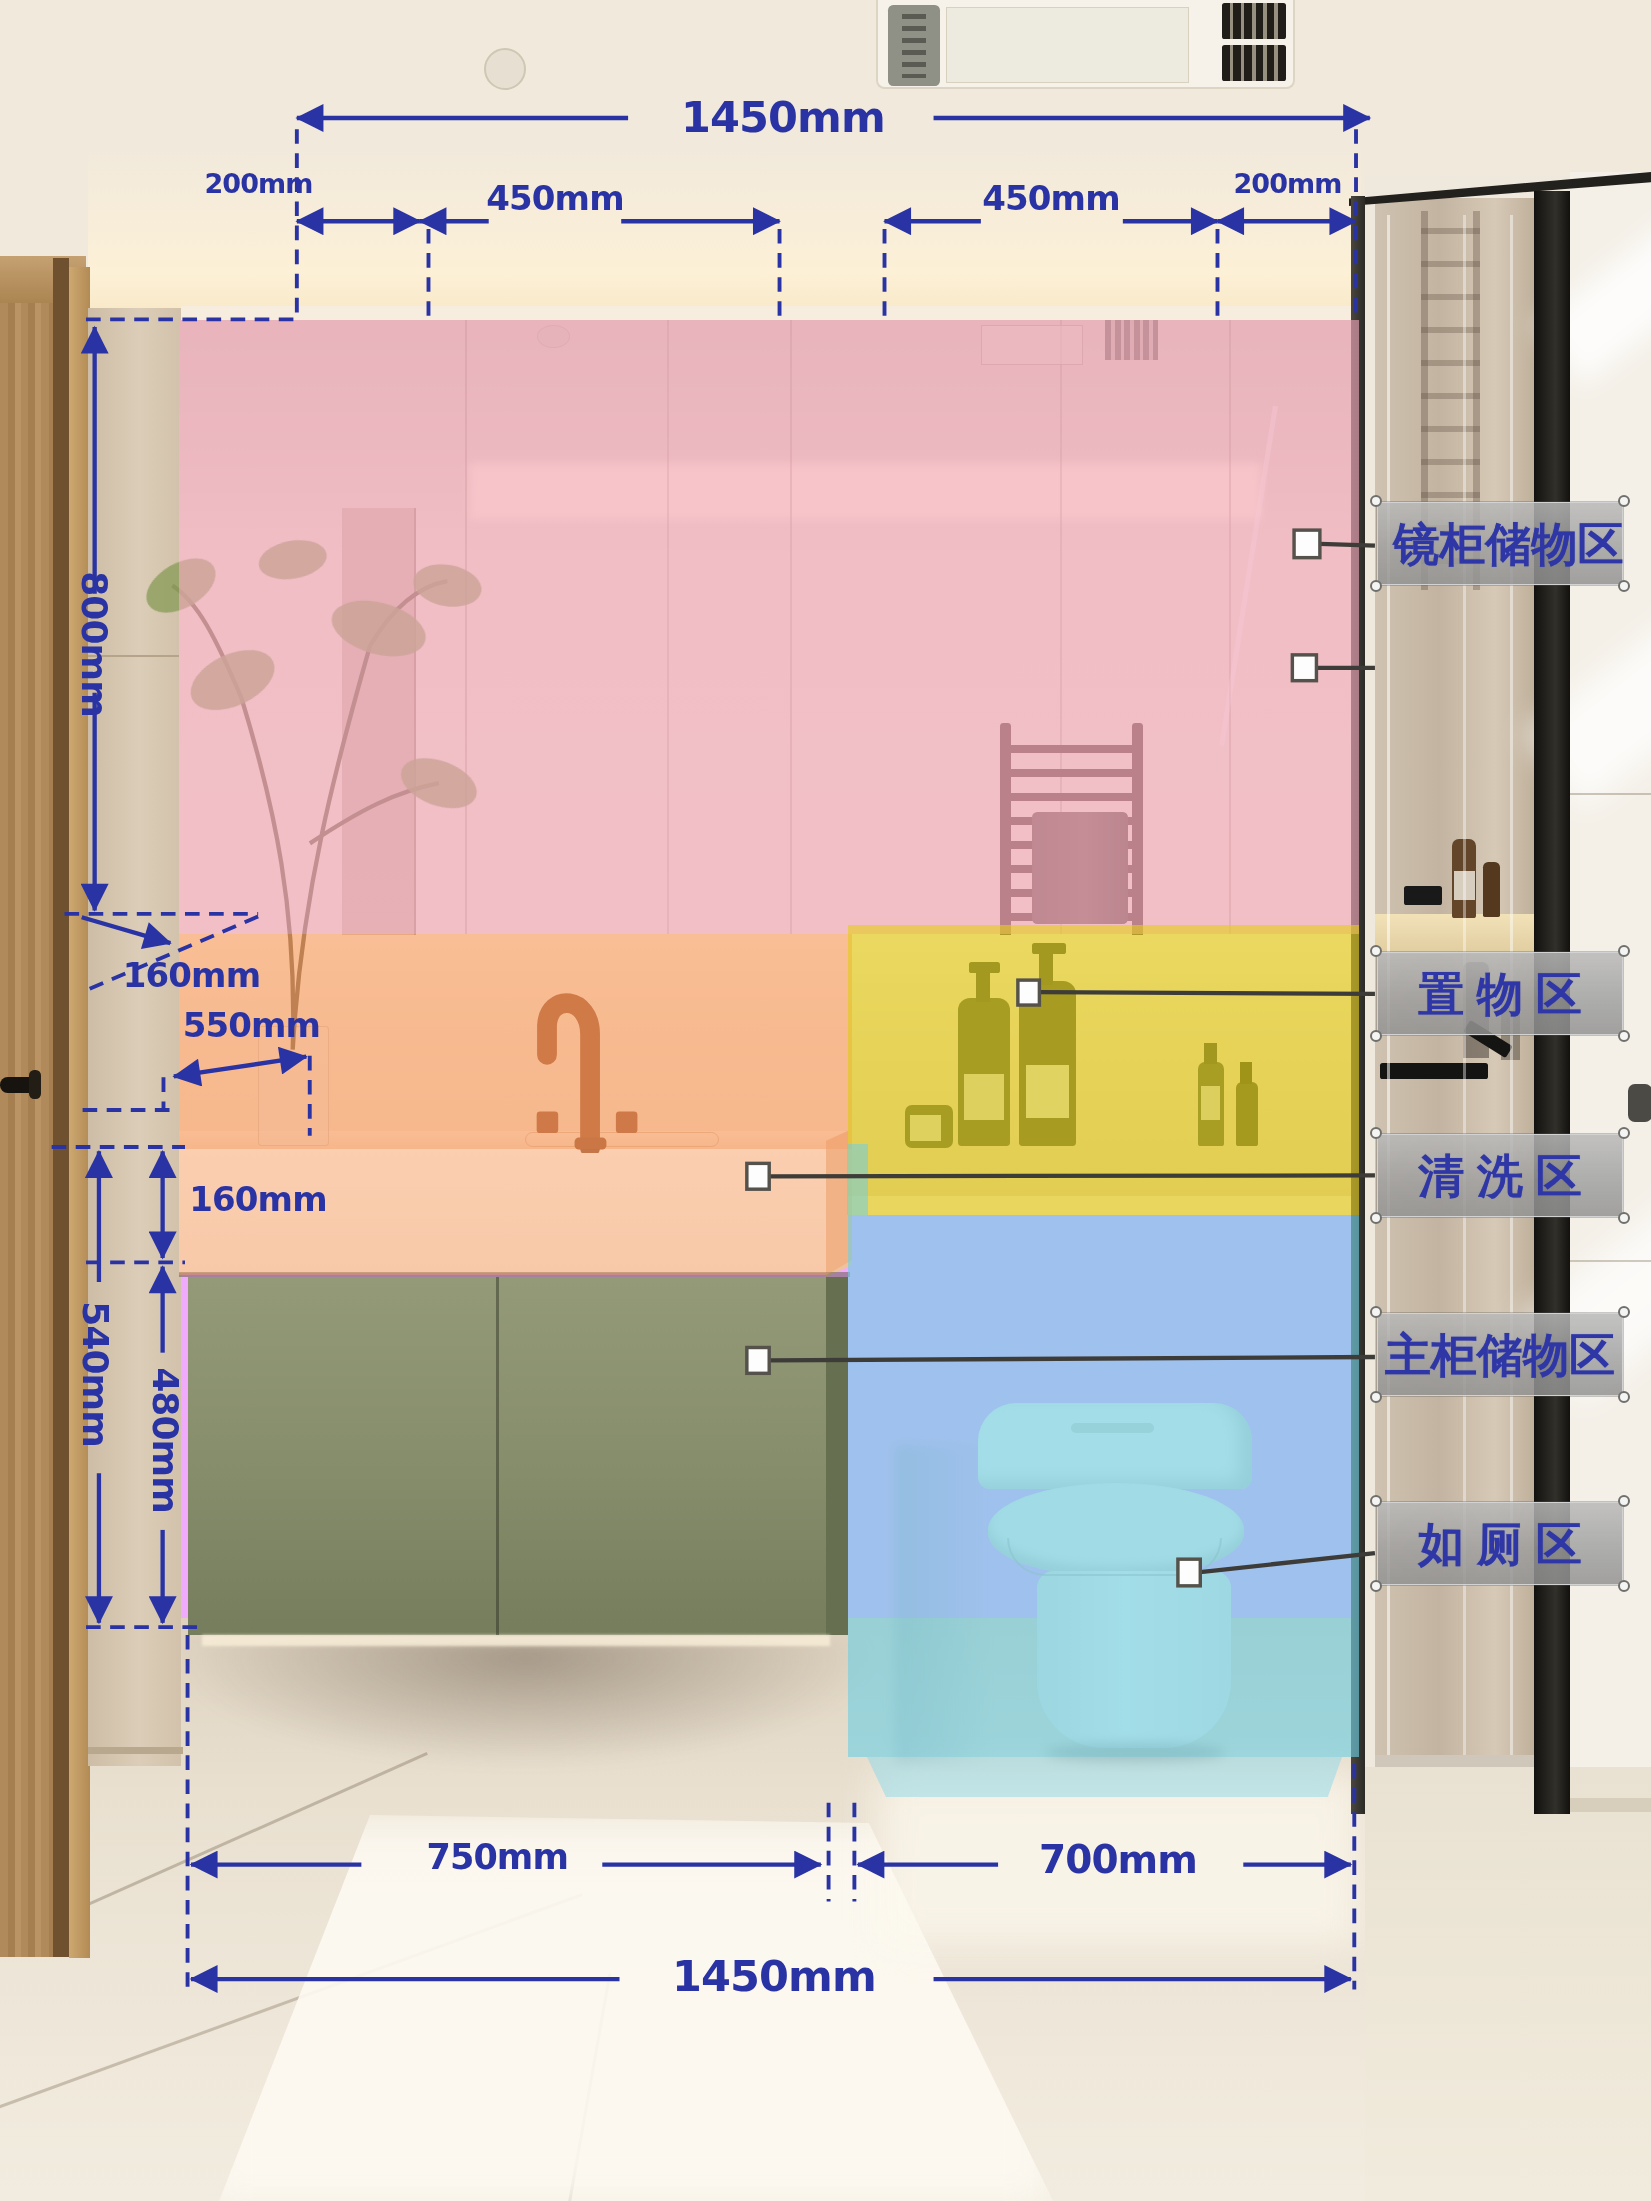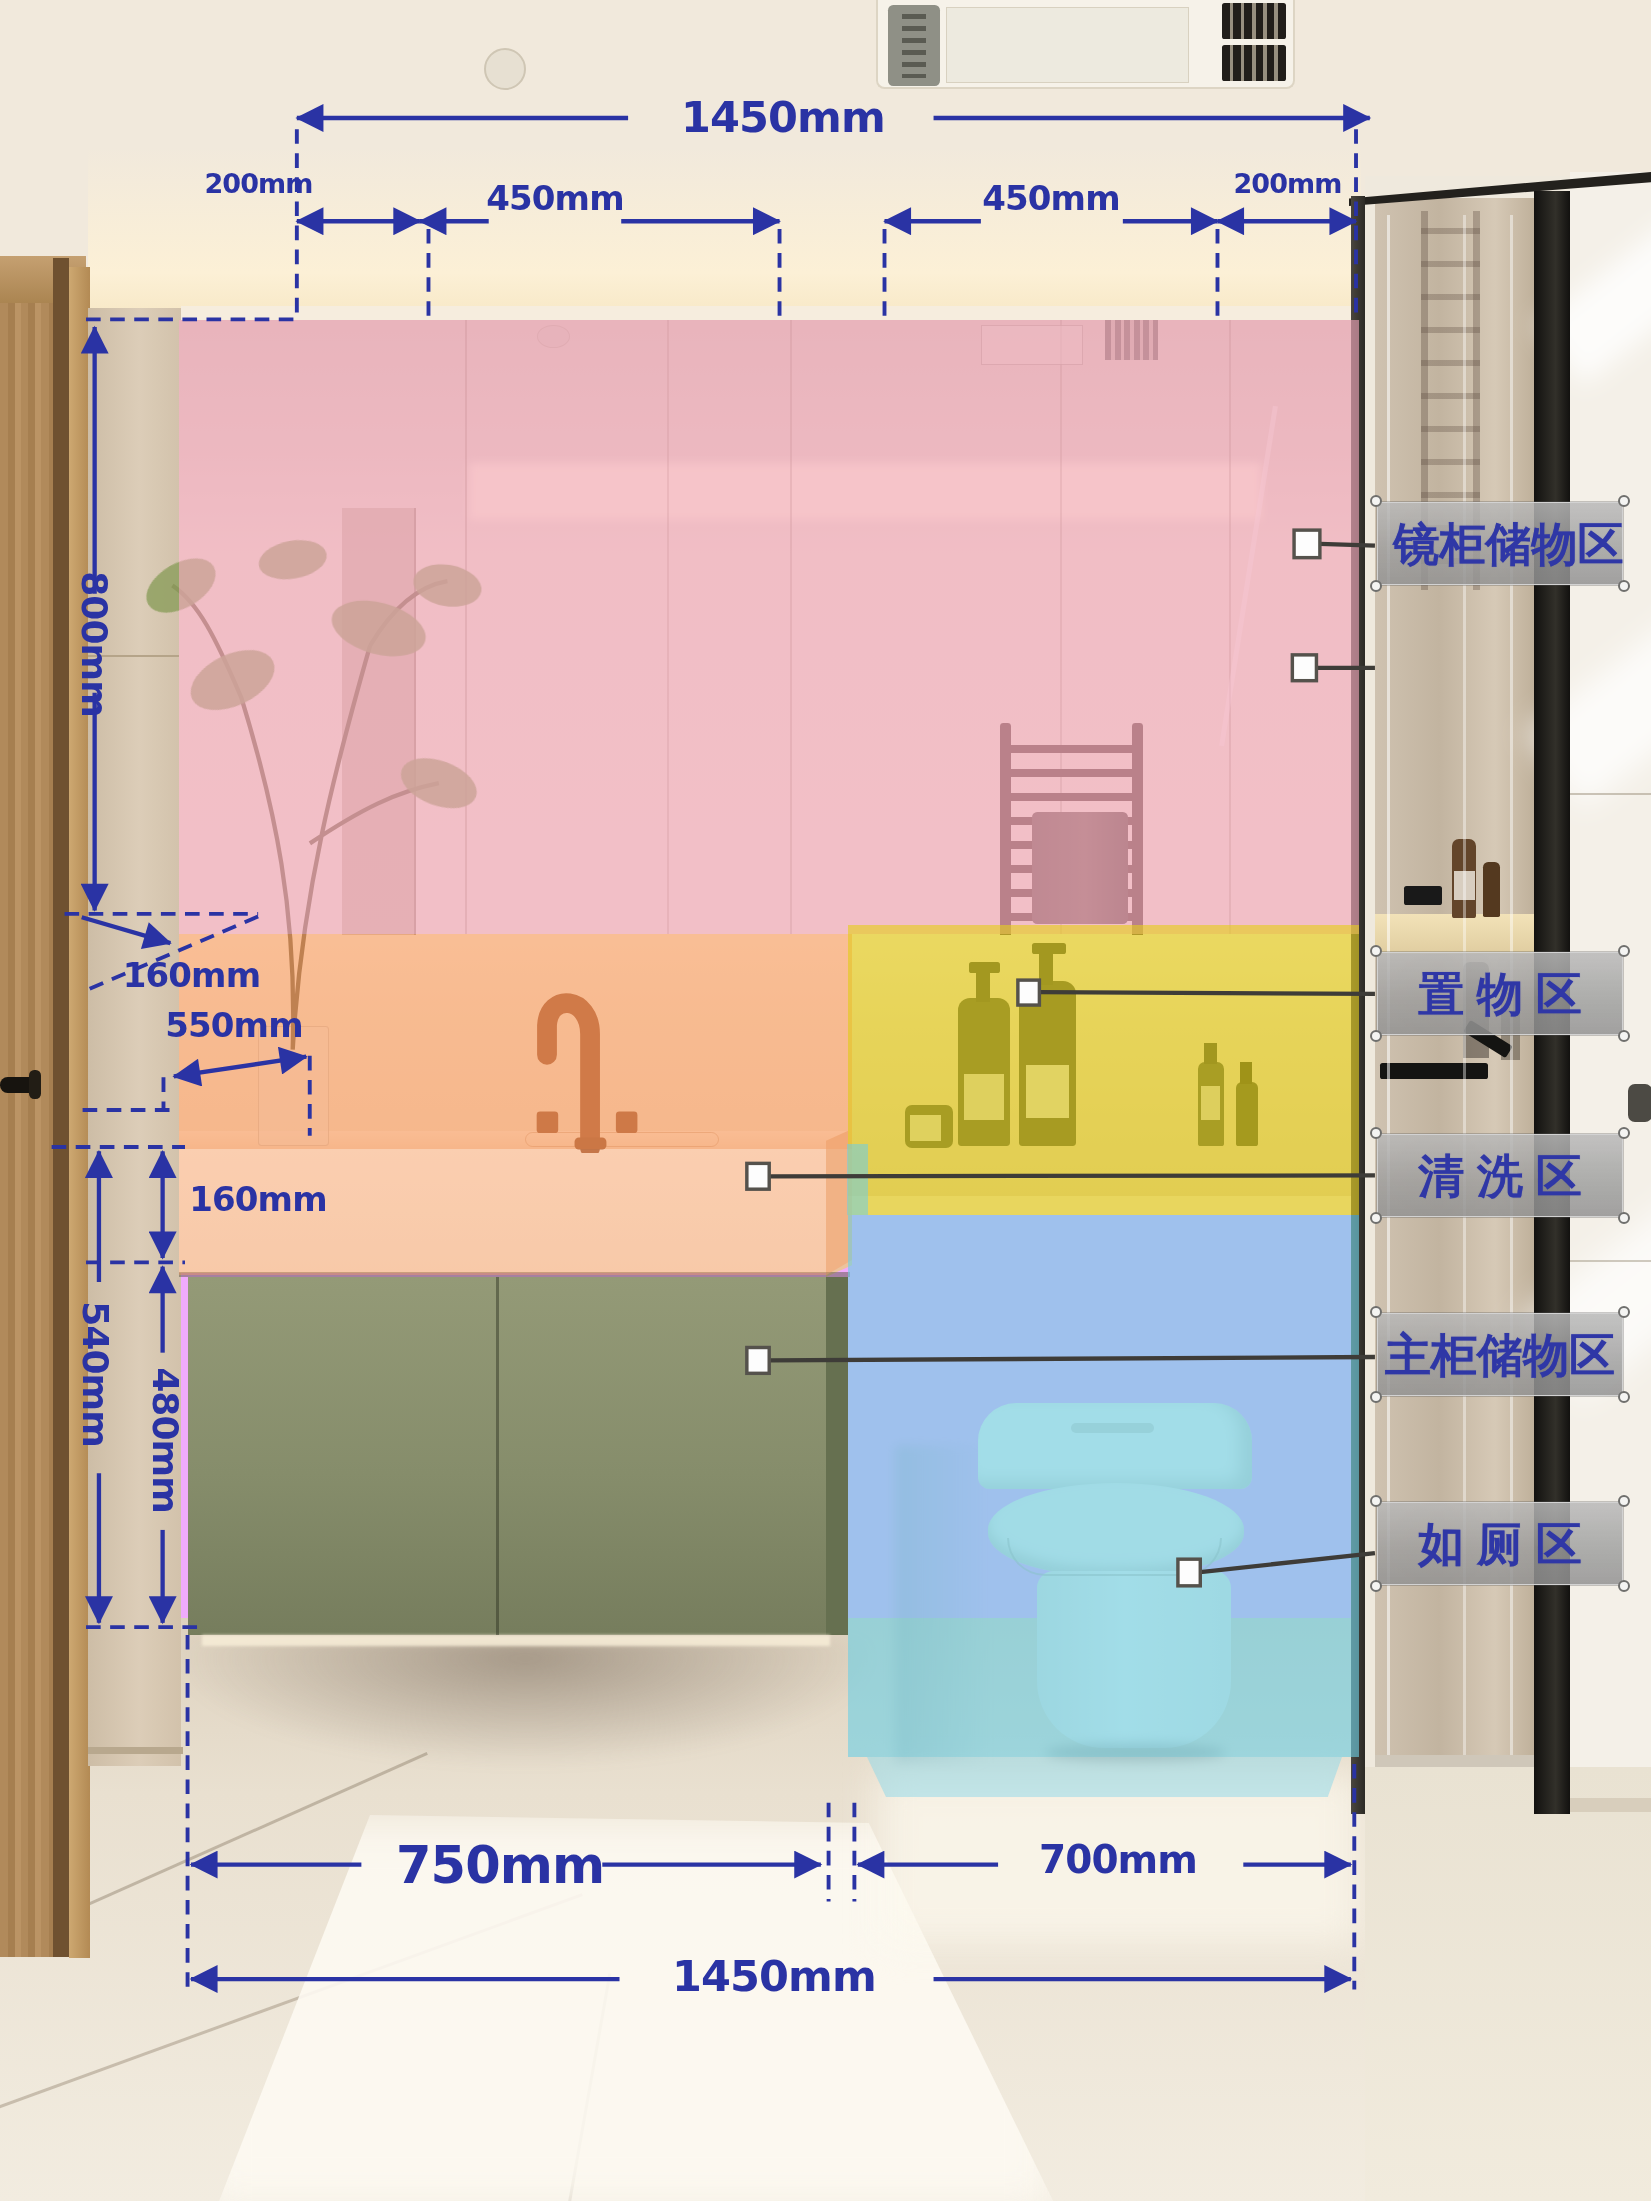--- a/index.html
+++ b/index.html
@@ -271,25 +271,25 @@
     </g>
   </svg>
 
   <div class="dim" style="left:654px;top:96px;width:258px;font-size:43px;">1450mm</div>
   <div class="dim" style="left:196px;top:170px;width:125px;font-size:27px;">200mm</div>
   <div class="dim" style="left:469px;top:181px;width:172px;font-size:34px;">450mm</div>
   <div class="dim" style="left:965px;top:181px;width:172px;font-size:34px;">450mm</div>
   <div class="dim" style="left:1225px;top:170px;width:125px;font-size:27px;">200mm</div>
   <div class="dim vtext" style="left:-2.6px;top:624px;width:189px;height:40px;font-size:36px;">800mm</div>
   <div class="dim" style="left:110px;top:958px;width:163px;font-size:34px;">160mm</div>
-  <div class="dim" style="left:148px;top:1008px;width:172px;font-size:34px;">550mm</div>
+  <div class="dim" style="left:148px;top:1008px;width:172px;font-size:34px;text-align:right;">550mm</div>
   <div class="dim" style="left:172px;top:1182px;width:172px;font-size:34px;">160mm</div>
   <div class="dim vtext" style="left:-1.7px;top:1354px;width:189px;height:40px;font-size:36px;">540mm</div>
   <div class="dim vtext" style="left:68px;top:1420px;width:189px;height:40px;font-size:36px;">480mm</div>
-  <div class="dim" style="left:396px;top:1840px;width:172px;font-size:51px;">750mm</div>
+  <div class="dim" style="left:396px;top:1840px;width:172px;font-size:35px;text-align:right;">750mm</div>
   <div class="dim" style="left:1032px;top:1840px;width:172px;font-size:39px;">700mm</div>
   <div class="dim" style="left:645px;top:1955px;width:258px;font-size:43px;">1450mm</div>
 
   <div class="zlabel" style="top:502px;padding-left:17px;">
     <span class="h tl"></span>
       <span class="h tr"></span>
     <span class="h bl"></span>
       <span class="h br"></span>
     <span class="txt">镜柜储物区</span>
   </div>

